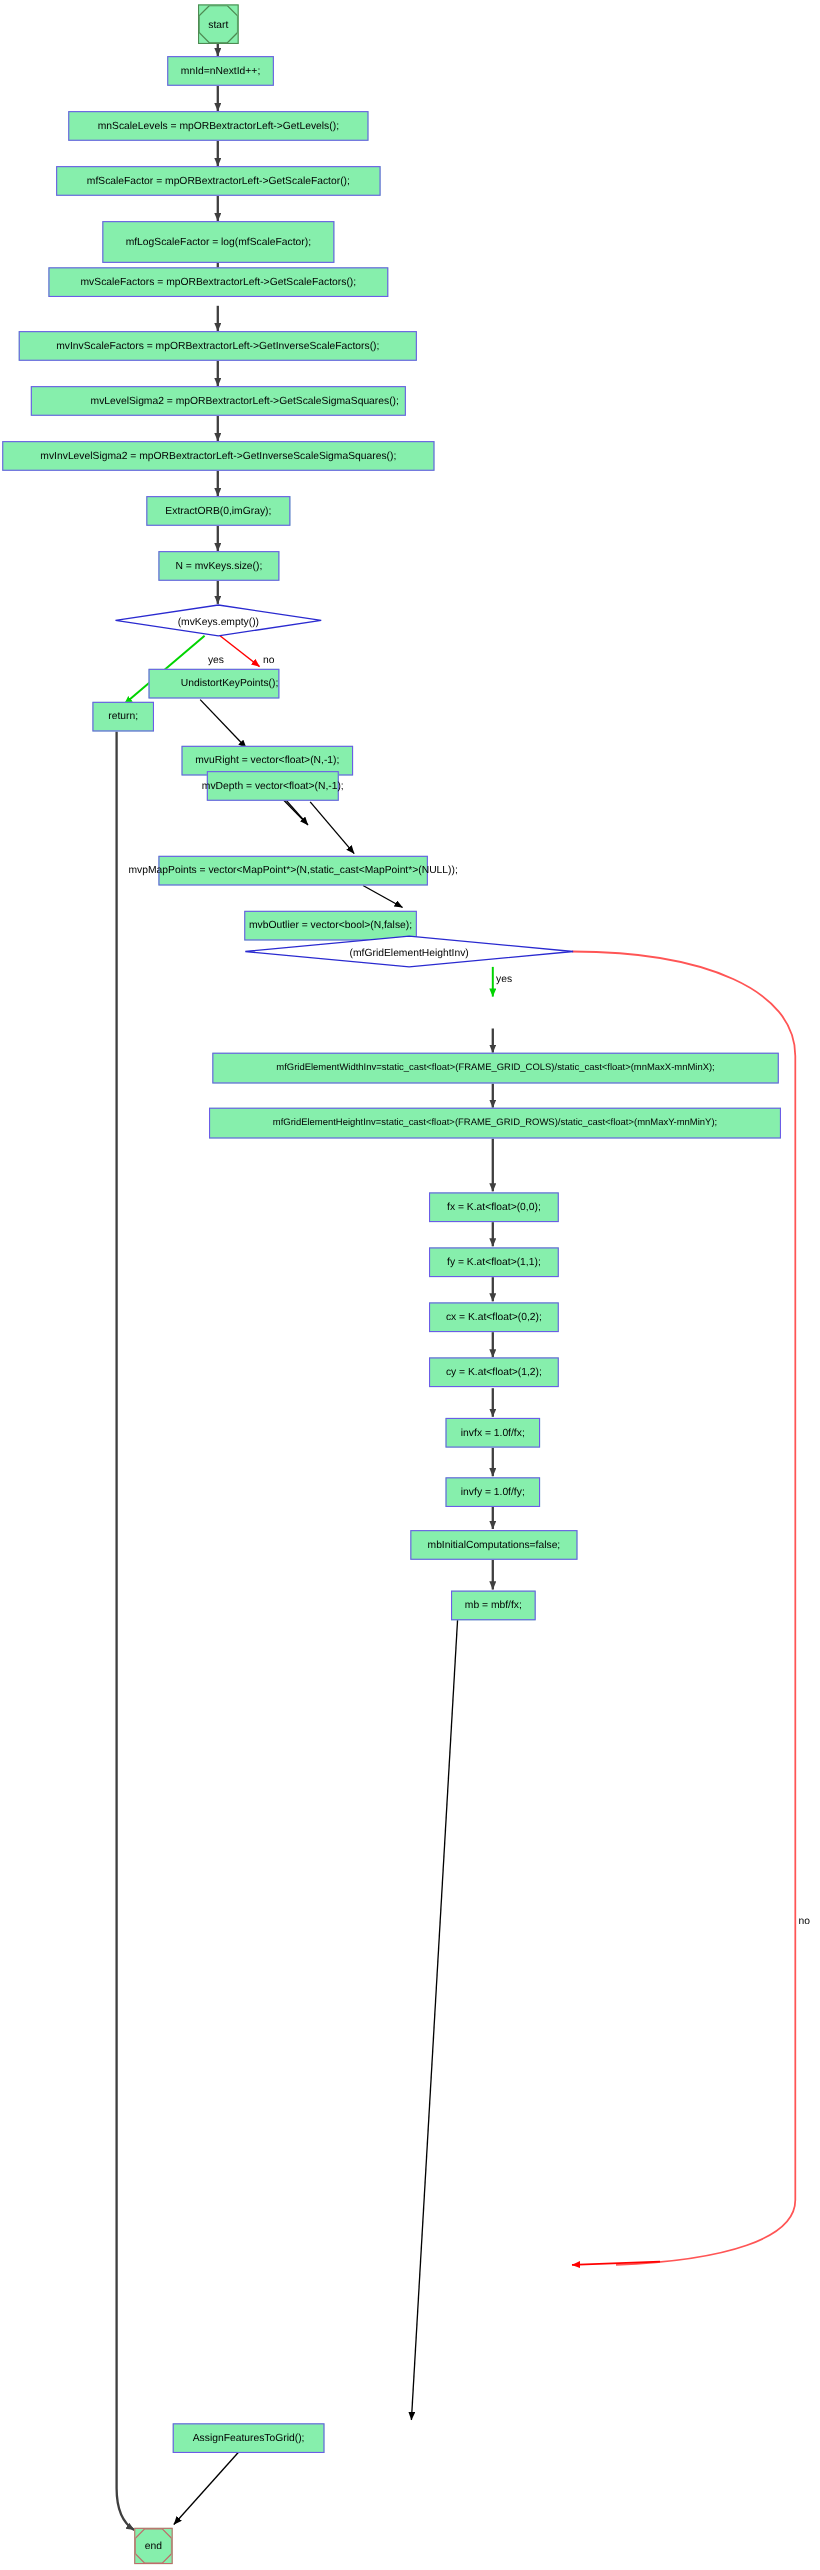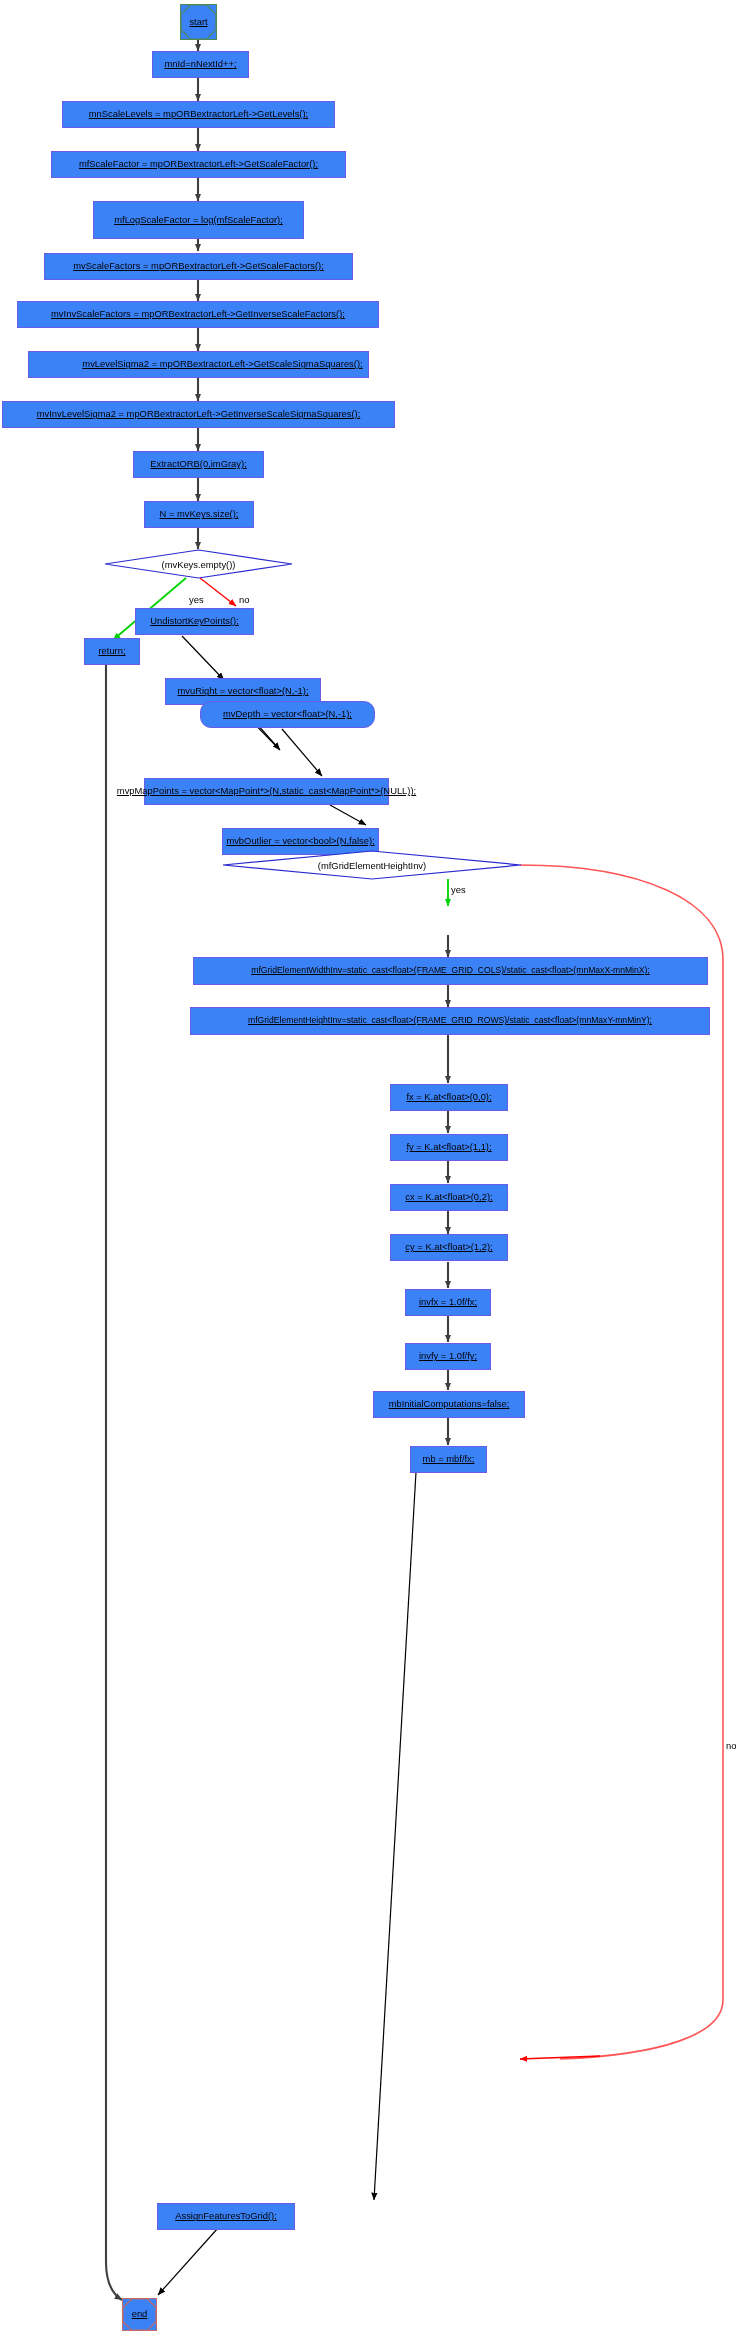--- a/index.html
+++ b/index.html
@@ -25,27 +25,26 @@
     width: 745px;
     height: 2336px;
     pointer-events: none;
   }
   .node {
     position: absolute;
     box-sizing: border-box;
     display: flex;
     align-items: center;
     justify-content: center;
-    background: #3b82f6;
+    background: #86efac;
     color: #000000;
     font-size: 9.4px;
     line-height: 1.1;
     white-space: nowrap;
     letter-spacing: 0px;
-    text-decoration: underline;
   }
   .proc {
     border: 1.4px solid #6b5ce7;
   }
   .terminal-start {
     border: 1.4px solid #4e8a52;
   }
   .terminal-end {
     border: 1.4px solid #c06a6a;
   }
@@ -166,21 +165,21 @@
   </div>
 
   <div class="node proc" style="left:51px; top:151px; width:295px; height:27px;">
     <span>mfScaleFactor = mpORBextractorLeft-&gt;GetScaleFactor();</span>
   </div>
 
   <div class="node proc" style="left:93px; top:201px; width:211px; height:38px;">
     <span>mfLogScaleFactor = log(mfScaleFactor);</span>
   </div>
 
-  <div class="node proc" style="left:44px; top:253px; width:309px; height:27px;">
+  <div class="node proc" style="left:44px; top:243px; width:309px; height:27px;">
     <span>mvScaleFactors = mpORBextractorLeft-&gt;GetScaleFactors();</span>
   </div>
 
   <div class="node proc" style="left:17px; top:301px; width:362px; height:27px;">
     <span>mvInvScaleFactors = mpORBextractorLeft-&gt;GetInverseScaleFactors();</span>
   </div>
 
   <div class="node proc" style="left:28px; top:351px; width:341px; height:27px;padding-left:48px;">
     <span>mvLevelSigma2 = mpORBextractorLeft-&gt;GetScaleSigmaSquares();</span>
   </div>
@@ -208,29 +207,29 @@
     <span>yes</span>
   </div>
   <div class="edge-label" style="left:239px; top:594px;">
     <span>no</span>
   </div>
 
   <div class="node proc" style="left:84px; top:638px; width:56px; height:27px;">
     <span>return;</span>
   </div>
 
-  <div class="node proc" style="left:135px; top:608px; width:119px; height:27px;">
+  <div class="node proc" style="left:135px; top:608px; width:119px; height:27px;justify-content:flex-end;">
     <span>UndistortKeyPoints();</span>
   </div>
 
   <div class="node proc" style="left:165px; top:678px; width:156px; height:27px;">
     <span>mvuRight = vector&lt;float&gt;(N,-1);</span>
   </div>
 
-  <div class="node proc" style="left:200px; top:702px; width:175px; height:27px; top:701px;border-radius:11px;">
+  <div class="node proc" style="left:188px; top:702px; width:120px; height:27px; top:701px;">
     <span>mvDepth = vector&lt;float&gt;(N,-1);</span>
   </div>
 
   <div class="node proc" style="left:144px; top:778px; width:245px; height:27px;">
     <span>mvpMapPoints = vector&lt;MapPoint*&gt;(N,static_cast&lt;MapPoint*&gt;(NULL));</span>
   </div>
 
   <div class="node proc" style="left:222px; top:828px; width:157px; height:27px;">
     <span>mvbOutlier = vector&lt;bool&gt;(N,false);</span>
   </div>

